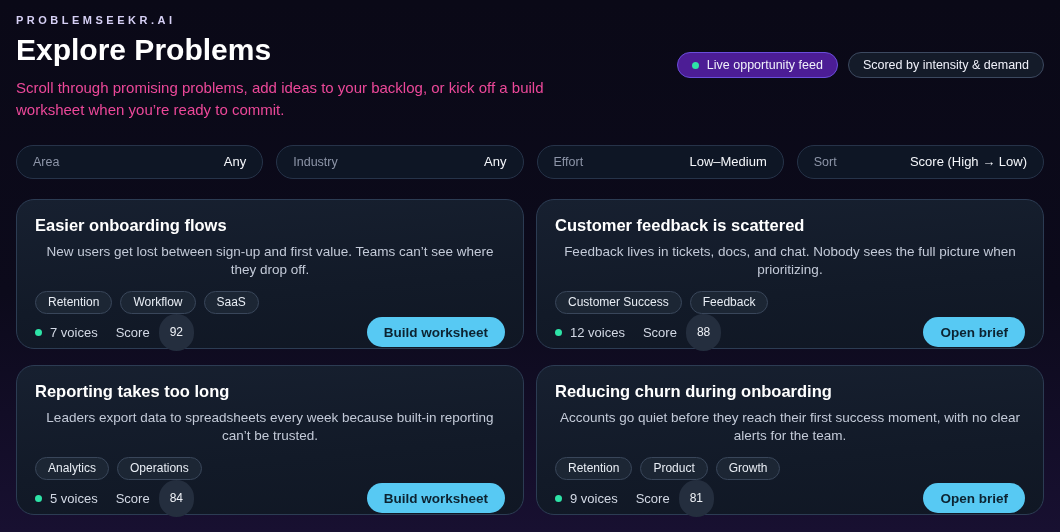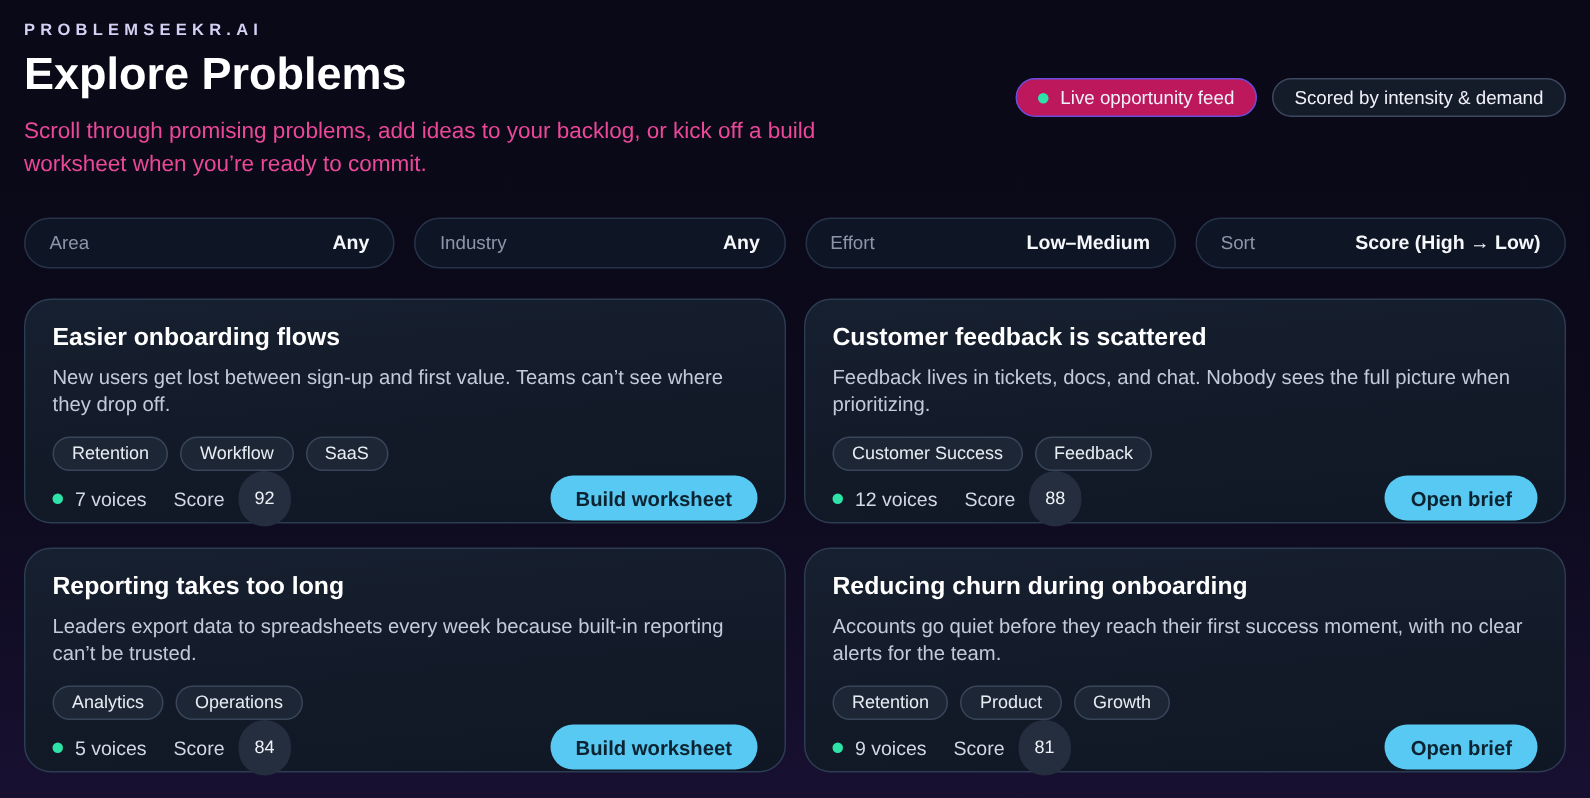--- a/index.html
+++ b/index.html
@@ -27,57 +27,57 @@
   }
   .header-badges {
     position: absolute; top: 52px; right: 16px;
     display: flex; gap: 10px; align-items: center;
   }
   .badge {
     display: inline-flex; align-items: center;
     height: 26px; padding: 0 14px; border-radius: 999px;
     font-size: 12.5px; color: #f0f1fa; white-space: nowrap;
   }
-  .badge-live { border: 1px solid #6a4ddb; background: #be185d; }
+  .badge-live { border: 1px solid #6a4ddb; background: #4c1d95; }
   .badge-scored { border: 1px solid #3c4960; background: #141b29; }
   .dot {
     width: 7px; height: 7px; border-radius: 50%;
     background: #2ee3a7; margin-right: 8px; flex: 0 0 auto;
   }
 
   
   .filters {
     margin-top: 24px;
     display: grid; grid-template-columns: repeat(4, 1fr); gap: 13px; text-align: right;
   }
   .filter-pill {
     height: 34px; border-radius: 999px;
     border: 1px solid #263349; background: #0e1625;
     display: flex; align-items: center; justify-content: space-between;
     padding: 0 16px; cursor: pointer;
   }
   .filter-label { font-size: 12.5px; color: #8d95a8; }
-  .filter-value { font-size: 13px; font-weight: 700; color: #f5f7fb; white-space: nowrap; }
+  .filter-value { font-size: 13px; font-weight: 400; color: #f5f7fb; white-space: nowrap; }
 
   
   .cards {
     margin-top: 20px;
     display: grid; grid-template-columns: 1fr 1fr;
     column-gap: 12px; row-gap: 16px;
   }
   .card {
     height: 150px; border-radius: 18px;
     border: 1px solid #2c3c53;
     background: linear-gradient(175deg, #172030 0%, #121a28 60%, #101724 100%);
     padding: 16px 18px 14px;
     display: flex; flex-direction: column;
   }
   .card-title { font-size: 16.5px; font-weight: 700; color: #ffffff; }
   .card-desc {
-    margin-top: 8px; font-size: 13.5px; color: #c3cad8; line-height: 1.35;
+    margin-top: 8px; font-size: 13.5px; color: #c3cad8; line-height: 1.35; text-align: center;
   }
   .tags { margin-top: 12px; display: flex; gap: 8px; }
   .tag {
     display: inline-flex; align-items: center;
     height: 23px; padding: 0 12px; border-radius: 999px;
     border: 1px solid #39465a; background: #1c2634;
     font-size: 12px; color: #e8edf4; white-space: nowrap;
   }
   .card-footer {
     margin-top: auto; display: flex; align-items: center;

